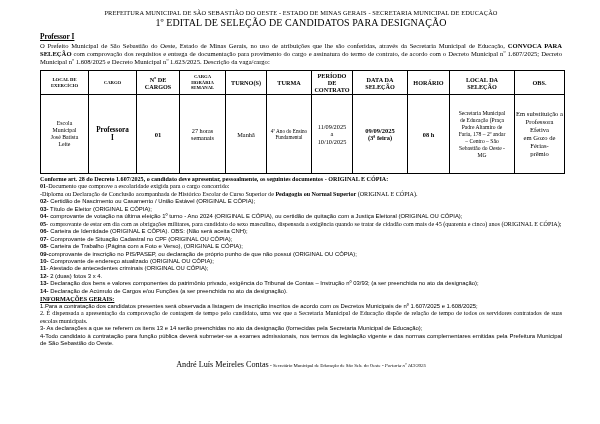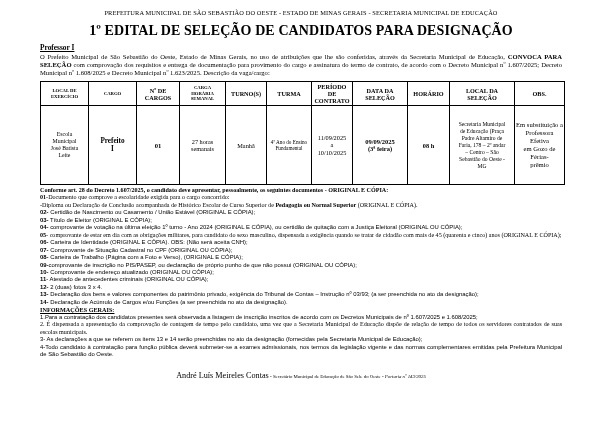--- a/index.html
+++ b/index.html
@@ -1,21 +1,21 @@
 <!DOCTYPE html>
 <html lang="pt"><head>
 <meta charset="utf-8">
 <style>
   * { margin:0; padding:0; box-sizing:border-box; }
   html,body { width:600px; height:424px; background:#ffffff; color:#000; }
   body { font-family:"Liberation Serif", serif; -webkit-font-smoothing:antialiased; }
   .page { width:600px; height:424px; padding:9px 38px 0 40px; overflow:hidden; }
 
   .hdr-line1 { font-size:6.4px; text-align:center; letter-spacing:.1px; }
-  .hdr-title { font-size:14px; font-weight:bold; text-align:center; margin-top:7px; letter-spacing:.1px; }
+  .hdr-title { font-size:10px; font-weight:normal; text-align:center; margin-top:1px; letter-spacing:.1px; }
   .role-heading { font-size:7.4px; font-weight:bold; text-decoration:underline; margin-top:4px; }
 
   .intro { font-size:6.6px; line-height:8px; text-align:justify; margin-top:1px; }
   .intro .b { font-weight:bold; }
 
   table.vacancy { border-collapse:collapse; table-layout:fixed; width:524px; margin-top:4px; }
   table.vacancy td, table.vacancy th { border:1px solid #000; text-align:center; vertical-align:middle; padding:1px; overflow:hidden; }
   th { font-weight:bold; }
   .pre { white-space:pre-line; }
   .th-std   { font-size:6.2px; line-height:7px; }
@@ -91,21 +91,21 @@
       <th class="th-std pre">HORÁRIO</th>
       <th class="th-std pre">LOCAL DA
 SELEÇÃO</th>
       <th class="th-std pre">OBS.</th>
     </tr>
     <tr class="drow">
       <td class="c-local pre">Escola
 Municipal
 José Batista
 Leite</td>
-      <td class="c-cargo pre">Prefeito
+      <td class="c-cargo pre">Professora
 I</td>
       <td class="c-num pre">01</td>
       <td class="c-carga pre">27 horas
 semanais</td>
       <td class="c-turno pre">Manhã</td>
       <td class="c-turma pre">4º Ano do Ensino
 Fundamental</td>
       <td class="c-periodo pre">11/09/2025
 a
 10/10/2025</td>

